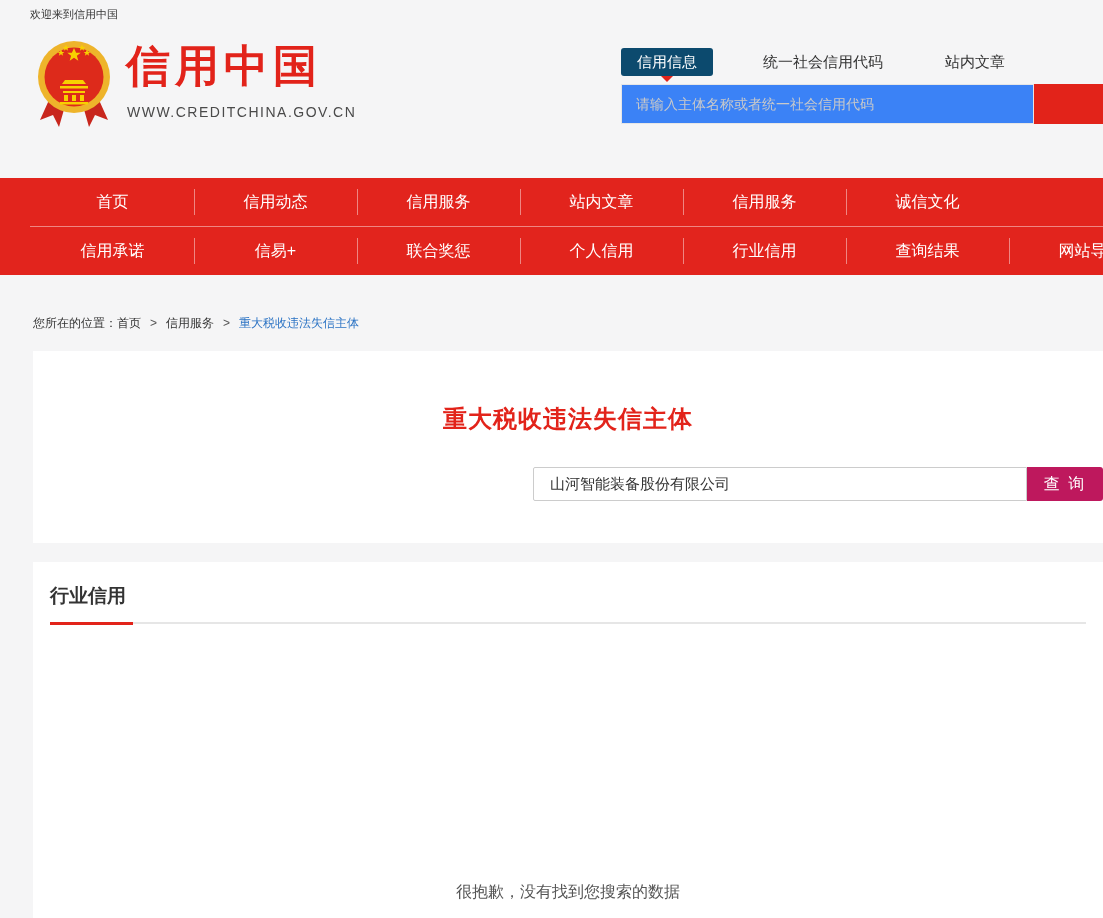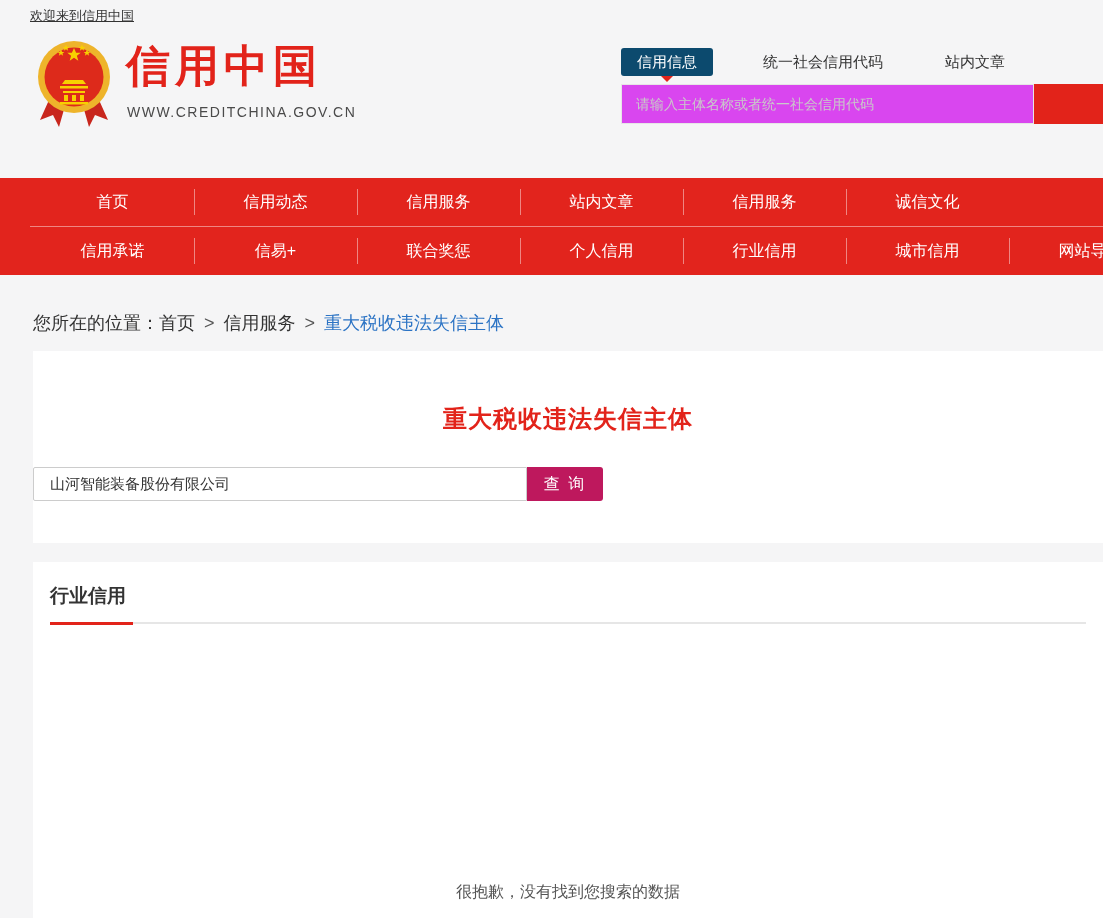--- a/index.html
+++ b/index.html
@@ -2,21 +2,21 @@
 <html><head>
 <meta charset="utf-8">
 <style>
   * { margin:0; padding:0; box-sizing:border-box; }
   html,body { width:1103px; height:918px; overflow:hidden; }
   body {
     font-family:"Liberation Sans","DejaVu Sans",sans-serif;
     background:#f5f5f6; color:#333; position:relative;
   }
   
-  .topbar { height:26px; padding:7px 0 0 30px; font-size:13px; color:#333;text-decoration:underline; }
+  .topbar { height:26px; padding:7px 0 0 30px; font-size:11px; color:#333; }
   
   .header { position:relative; height:152px; }
   .logo-link { position:absolute; left:37px; top:14px; width:74px; height:90px; display:block; }
   .brand-title {
     position:absolute; left:126px; top:18px;
     font-size:44px; font-weight:bold; color:#e2231a; letter-spacing:5px; line-height:1;
   }
   .brand-url {
     position:absolute; left:127px; top:78px;
     font-size:14px; color:#4a4a4a; letter-spacing:1.5px;
@@ -31,21 +31,21 @@
     height:28px; line-height:28px; padding:0 16px; position:relative;
   }
   .search-tab.active::after {
     content:""; position:absolute; left:50%; bottom:-6px; margin-left:-6px;
     border:6px solid transparent; border-top-color:#e2231a; border-bottom:none;
   }
   .search-tab + .search-tab { margin-left:50px; }
   .search-tab:nth-child(3) { margin-left:62px; }
   .search-bar { display:flex; }
   .header-search-input {
-    width:472px; height:40px; border:1px solid #e6e6e6; background:#d946ef;
+    width:472px; height:40px; border:1px solid #e6e6e6; background:#3b82f6;
     padding:0 14px; font-size:14px; color:#333; outline:none;
     font-family:inherit;
   }
   .header-search-input::placeholder { color:#c9c9c9; }
   .header-search-button {
     width:80px; height:40px; background:#e2231a; border:none; cursor:pointer;
     color:#fff; font-size:15px; font-family:inherit;
   }
   
   .nav { background:#e2241d; height:97px; }
@@ -53,32 +53,32 @@
   .nav-item {
     flex:none; width:163px; text-align:center; line-height:48px;
     color:#fff; font-size:16px; position:relative; cursor:pointer; white-space:nowrap;
   }
   .nav-item + .nav-item::before {
     content:""; position:absolute; left:0; top:11px; width:1px; height:26px;
     background:rgba(255,255,255,.45);
   }
   .nav-divider { height:1px; background:rgba(255,255,255,.45); margin-left:30px; }
   
-  .breadcrumb { margin:41px 0 0 33px; font-size:18px; height:15px; line-height:15px; color:#333; }
+  .breadcrumb { margin:41px 0 0 33px; font-size:12px; height:15px; line-height:15px; color:#333; }
   .breadcrumb .crumb { cursor:pointer; }
   .breadcrumb .sep { margin:0 9px; color:#555; }
   .breadcrumb .current { color:#2b73c4; }
   
   .card { background:#fff; margin-left:33px; }
   .query-card { margin-top:20px; height:192px; }
   .page-title {
     padding-top:52px; text-align:center;
     font-size:24px; font-weight:bold; color:#e2231a; letter-spacing:1px;
   }
-  .query-row { display:flex; justify-content:flex-start; margin-top:32px; }
+  .query-row { display:flex; justify-content:flex-end; margin-top:32px; }
   .query-input {
     width:494px; height:34px; border:1px solid #ccc; border-radius:2px 0 0 2px;
     padding:0 16px; font-size:15px; color:#333; outline:none; font-family:inherit;
   }
   .query-button {
     width:76px; height:34px; background:#be185d; border:none; border-radius:0 3px 3px 0;
     color:#fff; font-size:16px; cursor:pointer; font-family:inherit; letter-spacing:2px;
   }
   
   .results-card { margin-top:19px; height:356px; padding:0 17px; }
@@ -160,21 +160,21 @@
       <div class="nav-item">信用服务</div>
       <div class="nav-item">诚信文化</div>
   </div>
   <div class="nav-divider"></div>
   <div class="nav-row">
     <div class="nav-item">信用承诺</div>
       <div class="nav-item">信易+</div>
       <div class="nav-item">联合奖惩</div>
       <div class="nav-item">个人信用</div>
       <div class="nav-item">行业信用</div>
-      <div class="nav-item">城市信用</div>
+      <div class="nav-item">查询结果</div>
       <div class="nav-item">网站导航</div>
   </div>
 </div>
 
 <div class="breadcrumb">
   <span>您所在的位置：</span><span class="crumb">首页</span><span class="sep">&gt;</span><span class="crumb">信用服务</span><span class="sep">&gt;</span><span class="crumb current">重大税收违法失信主体</span>
 </div>
 
 <div class="card query-card">
   <div class="page-title">重大税收违法失信主体</div>

